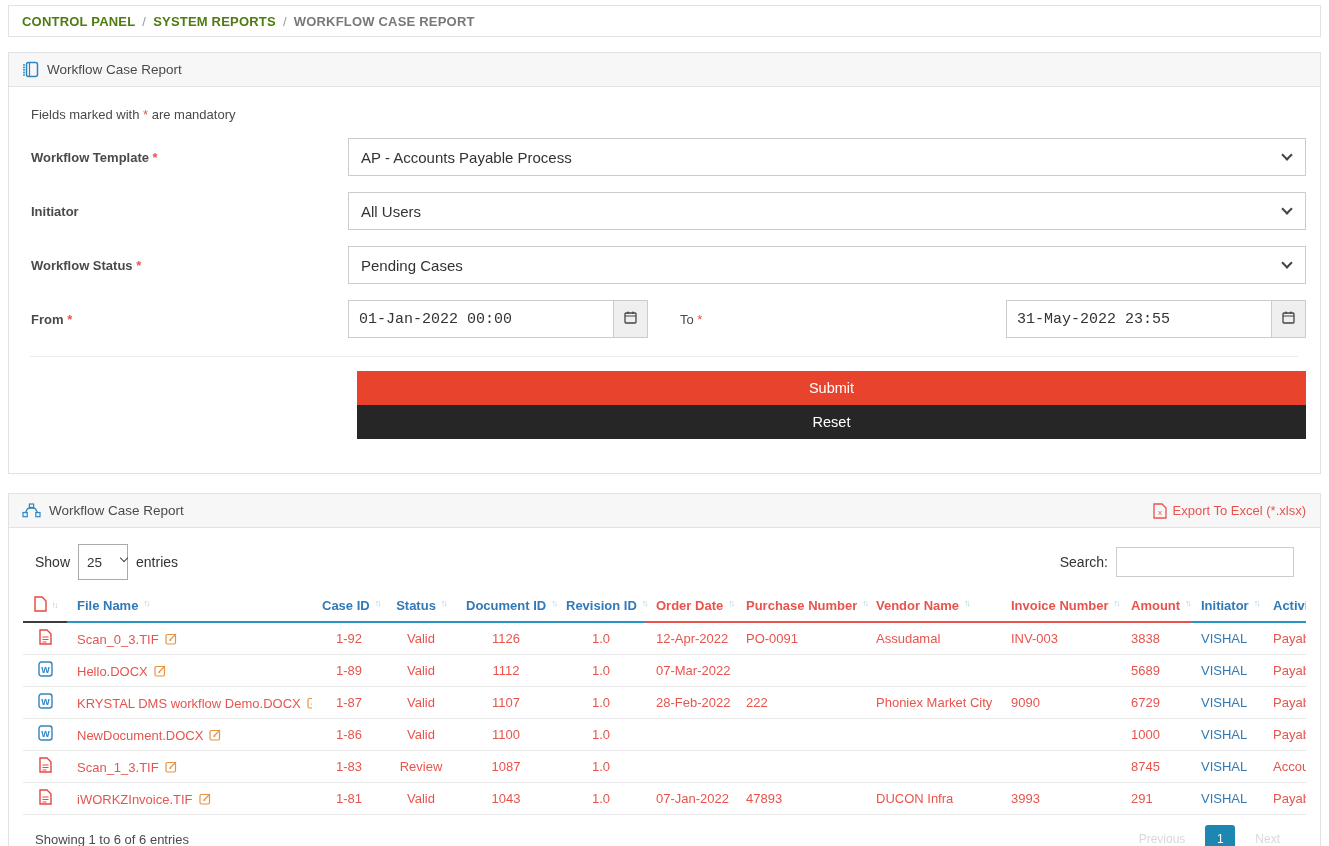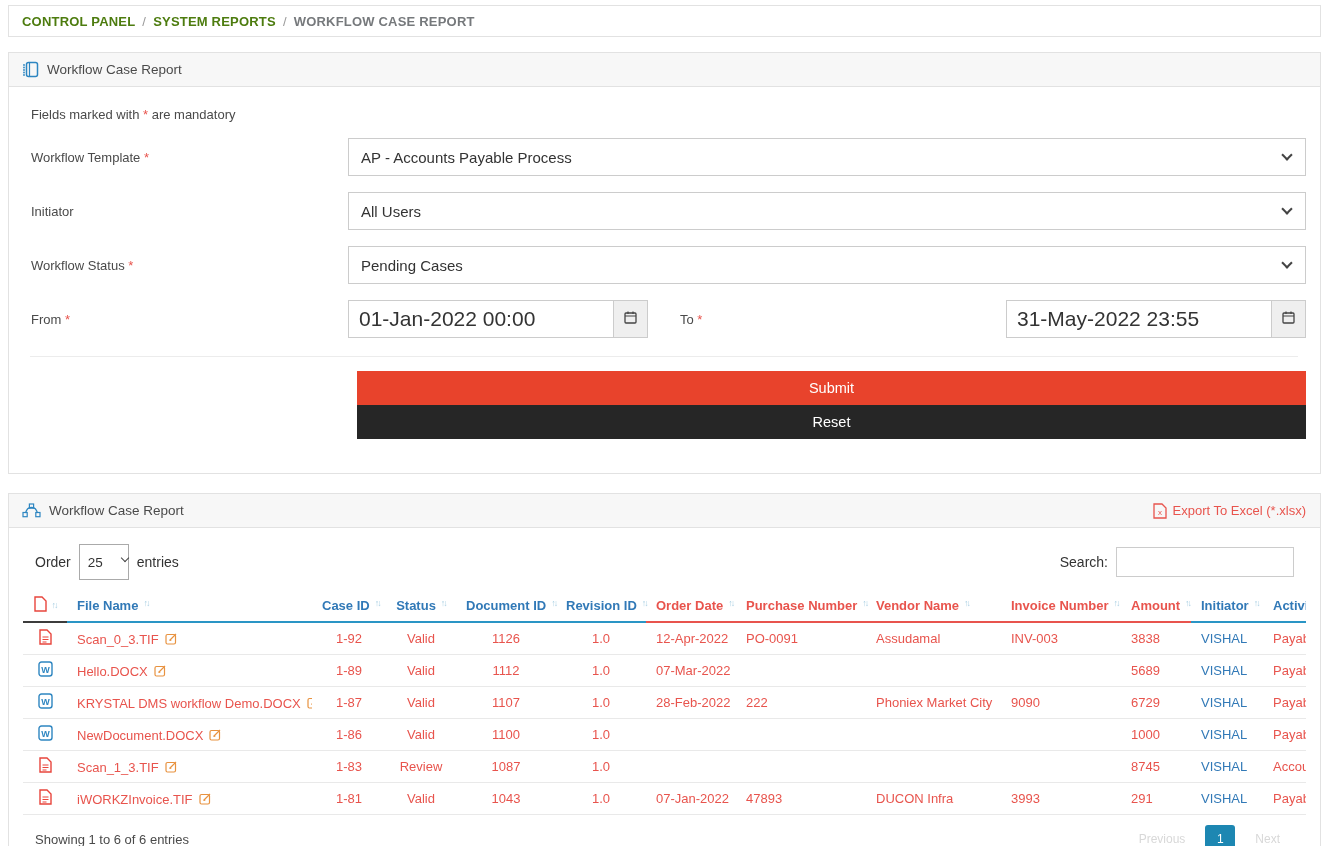--- a/index.html
+++ b/index.html
@@ -23,29 +23,29 @@
   .panel-header{height:34px;background:#f7f7f7;border-bottom:1px solid var(--panel-border);
     display:flex;align-items:center;padding:0 14px 0 13px;font-size:13.5px;color:#4a4a4a;}
   .panel-header .ph-icon{display:inline-flex;margin-right:8px;}
   .panel-header .spacer{flex:1;}
   .export-link{color:var(--accent-red);font-size:13px;text-decoration:none;display:inline-flex;align-items:center;cursor:pointer;}
   .export-link svg{margin-right:6px;}
   
   .form-body{padding:20px 14px 34px 13px;}
   .mandatory-note{font-size:13px;margin-bottom:16px;padding-left:9px;}
   .form-row{display:flex;align-items:center;margin-bottom:16px;}
-  .form-label{width:326px;font-size:13px;padding-left:9px;flex:0 0 326px;}
+  .form-label{width:326px;font-size:13px;padding-left:9px;flex:0 0 326px;font-weight:bold;}
   .select-wrap{position:relative;flex:1;}
   select.big{width:100%;height:38px;border:1px solid #ccc;background:#fff;font-size:15px;color:#333;
     padding:0 34px 0 12px;appearance:none;-webkit-appearance:none;font-family:"Liberation Sans",sans-serif;border-radius:0;}
   .chev{position:absolute;right:15px;top:13px;width:8px;height:8px;border-right:2px solid #444;
     border-bottom:2px solid #444;transform:rotate(45deg);pointer-events:none;}
   .date-wrap{width:300px;height:38px;border:1px solid #ccc;display:flex;align-items:stretch;}
-  .date-wrap input{border:0;outline:none;flex:1;font-size:21px;color:#333;padding:0 10px;
-    font-family:Liberation Sans, sans-serif;min-width:0;}
+  .date-wrap input{border:0;outline:none;flex:1;font-size:15px;color:#333;padding:0 10px;
+    font-family:Liberation Mono, monospace;min-width:0;}
   .cal-btn{width:34px;background:#efefef;border:0;border-left:1px solid #ccc;display:flex;
     align-items:center;justify-content:center;cursor:pointer;}
   .to-label{font-size:13px;margin-left:32px;}
   .grow{flex:1;}
   .divider{border-top:1px solid #ececec;margin:18px 8px 0 8px;}
   .btn-row{margin-top:14px;padding-left:335px;display:flex;flex-direction:column;}
   .btn{height:34px;padding:0 15px;font-size:14.5px;color:#fff;border:0;cursor:pointer;
     font-family:"Liberation Sans",sans-serif;}
   .btn-submit{background:var(--submit-bg);}
   .btn-reset{background:var(--reset-bg);}
@@ -190,21 +190,21 @@
       <svg width="14" height="16" viewBox="0 0 14 16">
           <path d="M1 1 h8 l4 4 v10 h-12 z" fill="none" stroke="#e8544d" stroke-width="1.3"></path>
           <text x="7" y="12" font-size="8" fill="#e8544d" text-anchor="middle" font-family="Liberation Sans,sans-serif">x</text>
         </svg>
       <span>Export To Excel (*.xlsx)</span>
     </a>
   </div>
 
   <div class="report-body">
     <div class="controls-row">
-      <span>Order</span>
+      <span>Show</span>
       <span class="small-wrap">
         <select class="small"><option>25</option></select>
         <span class="chev"></span>
       </span>
       <span>entries</span>
       <span class="spacer" style="flex:1"></span>
       <span>Search:</span>
       <input class="search-input" type="text" value="" style="">
     </div>
 

